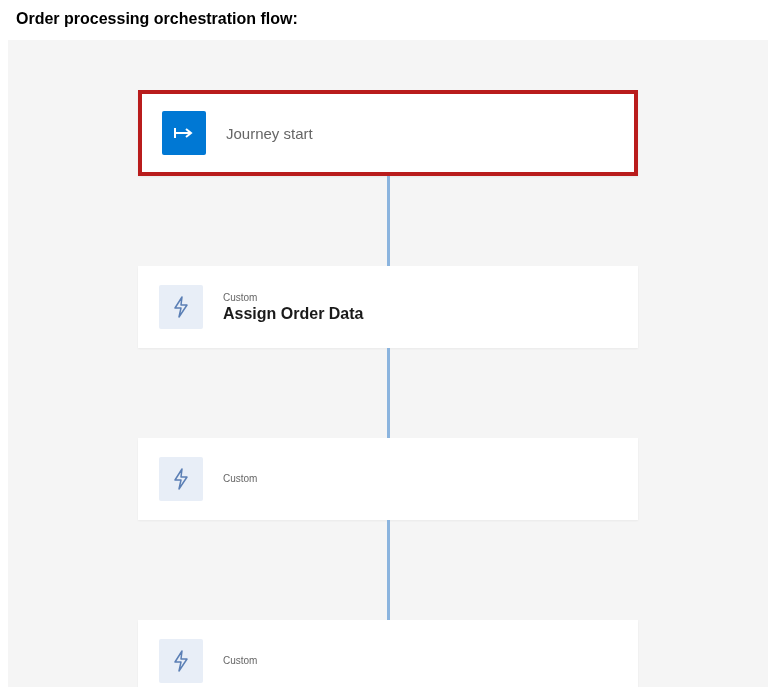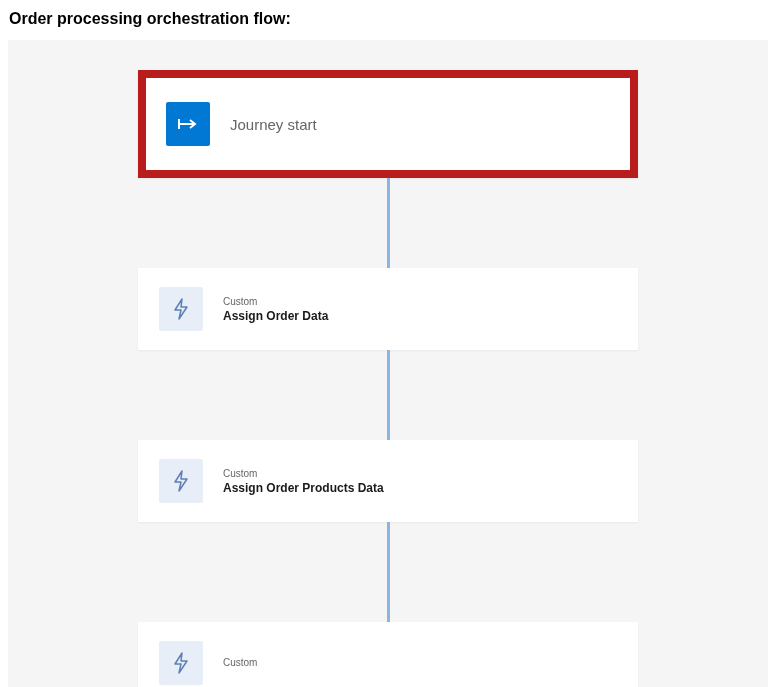--- a/index.html
+++ b/index.html
@@ -11,21 +11,21 @@
       font-family: 'Segoe UI', Tahoma, Geneva, Verdana, sans-serif;
       background: #ffffff;
       width: 778px;
       height: 687px;
       overflow: hidden;
     }
     .page-title {
       font-size: 16px;
       font-weight: 600;
       color: #000000;
-      padding: 10px 8px 12px 9px;
+      padding: 10px 8px 12px 16px;
     }
     .canvas {
       background: #f5f5f5;
       width: 760px;
       margin-left: 8px;
       height: 650px;
       position: relative;
       padding-top: 30px;
     }
     .flow-container {
@@ -35,22 +35,23 @@
     }
     .node {
       width: 500px;
       background: #ffffff;
       display: flex;
       align-items: center;
       padding: 18px 20px;
       box-shadow: 0 1px 2px rgba(0,0,0,0.05);
     }
     .node.start {
-      border: 8px solid #b91c1c;
-      padding: 24px 20px;
+      border: 4px solid #b91c1c;
+      padding: 17px 20px;
+      margin-top: 20px;
     }
     .node.step {
       border: 1px solid transparent;
     }
     .icon-box {
       width: 44px;
       height: 44px;
       display: flex;
       align-items: center;
       justify-content: center;
@@ -68,21 +69,21 @@
     .node-text {
       display: flex;
       flex-direction: column;
     }
     .node-label-type {
       font-size: 10px;
       color: #666666;
       margin-bottom: 2px;
     }
     .node-label-title {
-      font-size: 12px;
+      font-size: 16px;
       font-weight: 600;
       color: #1a1a1a;
       text-align: right;
     }
     .node-label-start {
       font-size: 15px;
       color: #666666;
     }
     .connector {
       width: 3px;
@@ -137,21 +138,20 @@
     <div class="connector"></div>
 
     <div class="node step">
       <div class="icon-box custom-icon-box">
         <svg class="lightning-icon" width="18" height="22" viewBox="0 0 18 22" fill="none" stroke="currentColor" stroke-width="1.5">
           <polygon points="10,1 3,12 9,12 7,21 15,9 9,9" stroke-linejoin="round"></polygon>
         </svg>
       </div>
       <div class="node-text">
         <span class="node-label-type">Custom</span>
-        <span class="node-label-title">Assign Order Products Data</span>
       </div>
     </div>
 
     <div class="connector last"></div>
 
     <div class="node step">
       <div class="icon-box custom-icon-box">
         <svg class="lightning-icon" width="18" height="22" viewBox="0 0 18 22" fill="none" stroke="currentColor" stroke-width="1.5">
           <polygon points="10,1 3,12 9,12 7,21 15,9 9,9" stroke-linejoin="round"></polygon>
         </svg>

